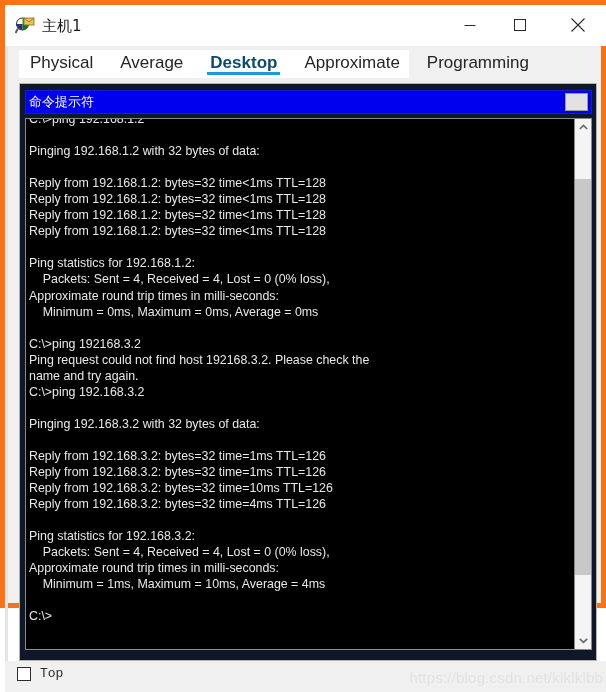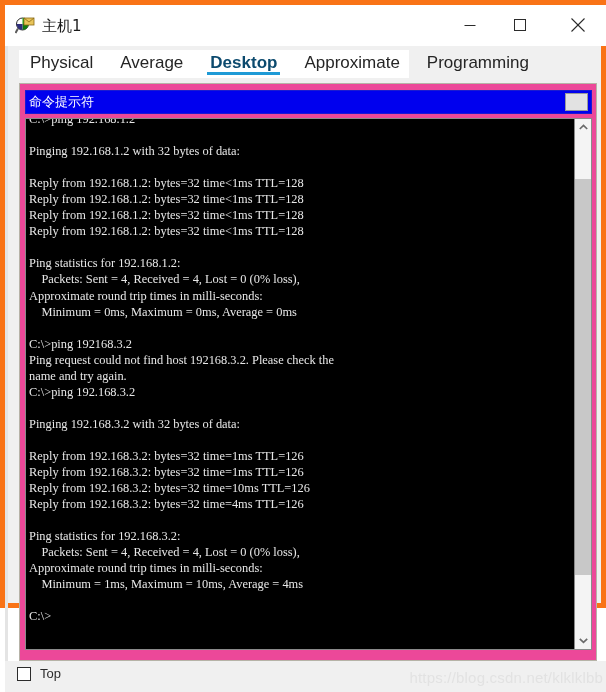--- a/index.html
+++ b/index.html
@@ -106,21 +106,21 @@
     height: 3px;
     background: #1e9ad6;
   }
 
   
   #content-panel {
     position: absolute;
     left: 14px; top: 78px;
     width: 578px;
     height: 578px;
-    background: #ec4899;
+    background: #0f172a;
     border: 1px solid #b6b3a7;
     box-sizing: border-box;
   }
 
   
   #caption-bar {
     position: absolute;
     left: 5px; top: 6px;
     width: 567px;
     height: 24px;
@@ -159,21 +159,21 @@
     overflow: hidden;
   }
   #terminal-text {
     position: absolute;
     left: 3px;
     top: -8px;
     width: 540px;
     margin: 0;
     color: #e8e8e8;
     background: #000000;
-    font-family: Liberation Serif, serif;
+    font-family: Liberation Sans, sans-serif;
     font-size: 12.4px;
     line-height: 16.05px;
     letter-spacing: 0px;
     white-space: pre;
     overflow: hidden;
   }
 
   
   #terminal-scrollbar {
     position: absolute;
@@ -224,21 +224,21 @@
   #top-checkbox {
     width: 14px;
     height: 14px;
     background: #ffffff;
     border: 1px solid #2b2b2b;
     box-sizing: border-box;
   }
   #top-label {
     font-size: 13px;
     color: #2b2b2b;
-    font-family: Liberation Sans, sans-serif;
+    font-family: Liberation Mono, monospace;
     line-height: 15px;
   }
   #watermark {
     position: absolute;
     right: 6px;
     top: 8px;
     font-size: 15px;
     color: #e2e2e2;
     font-family: "Liberation Sans", sans-serif;
     white-space: nowrap;

